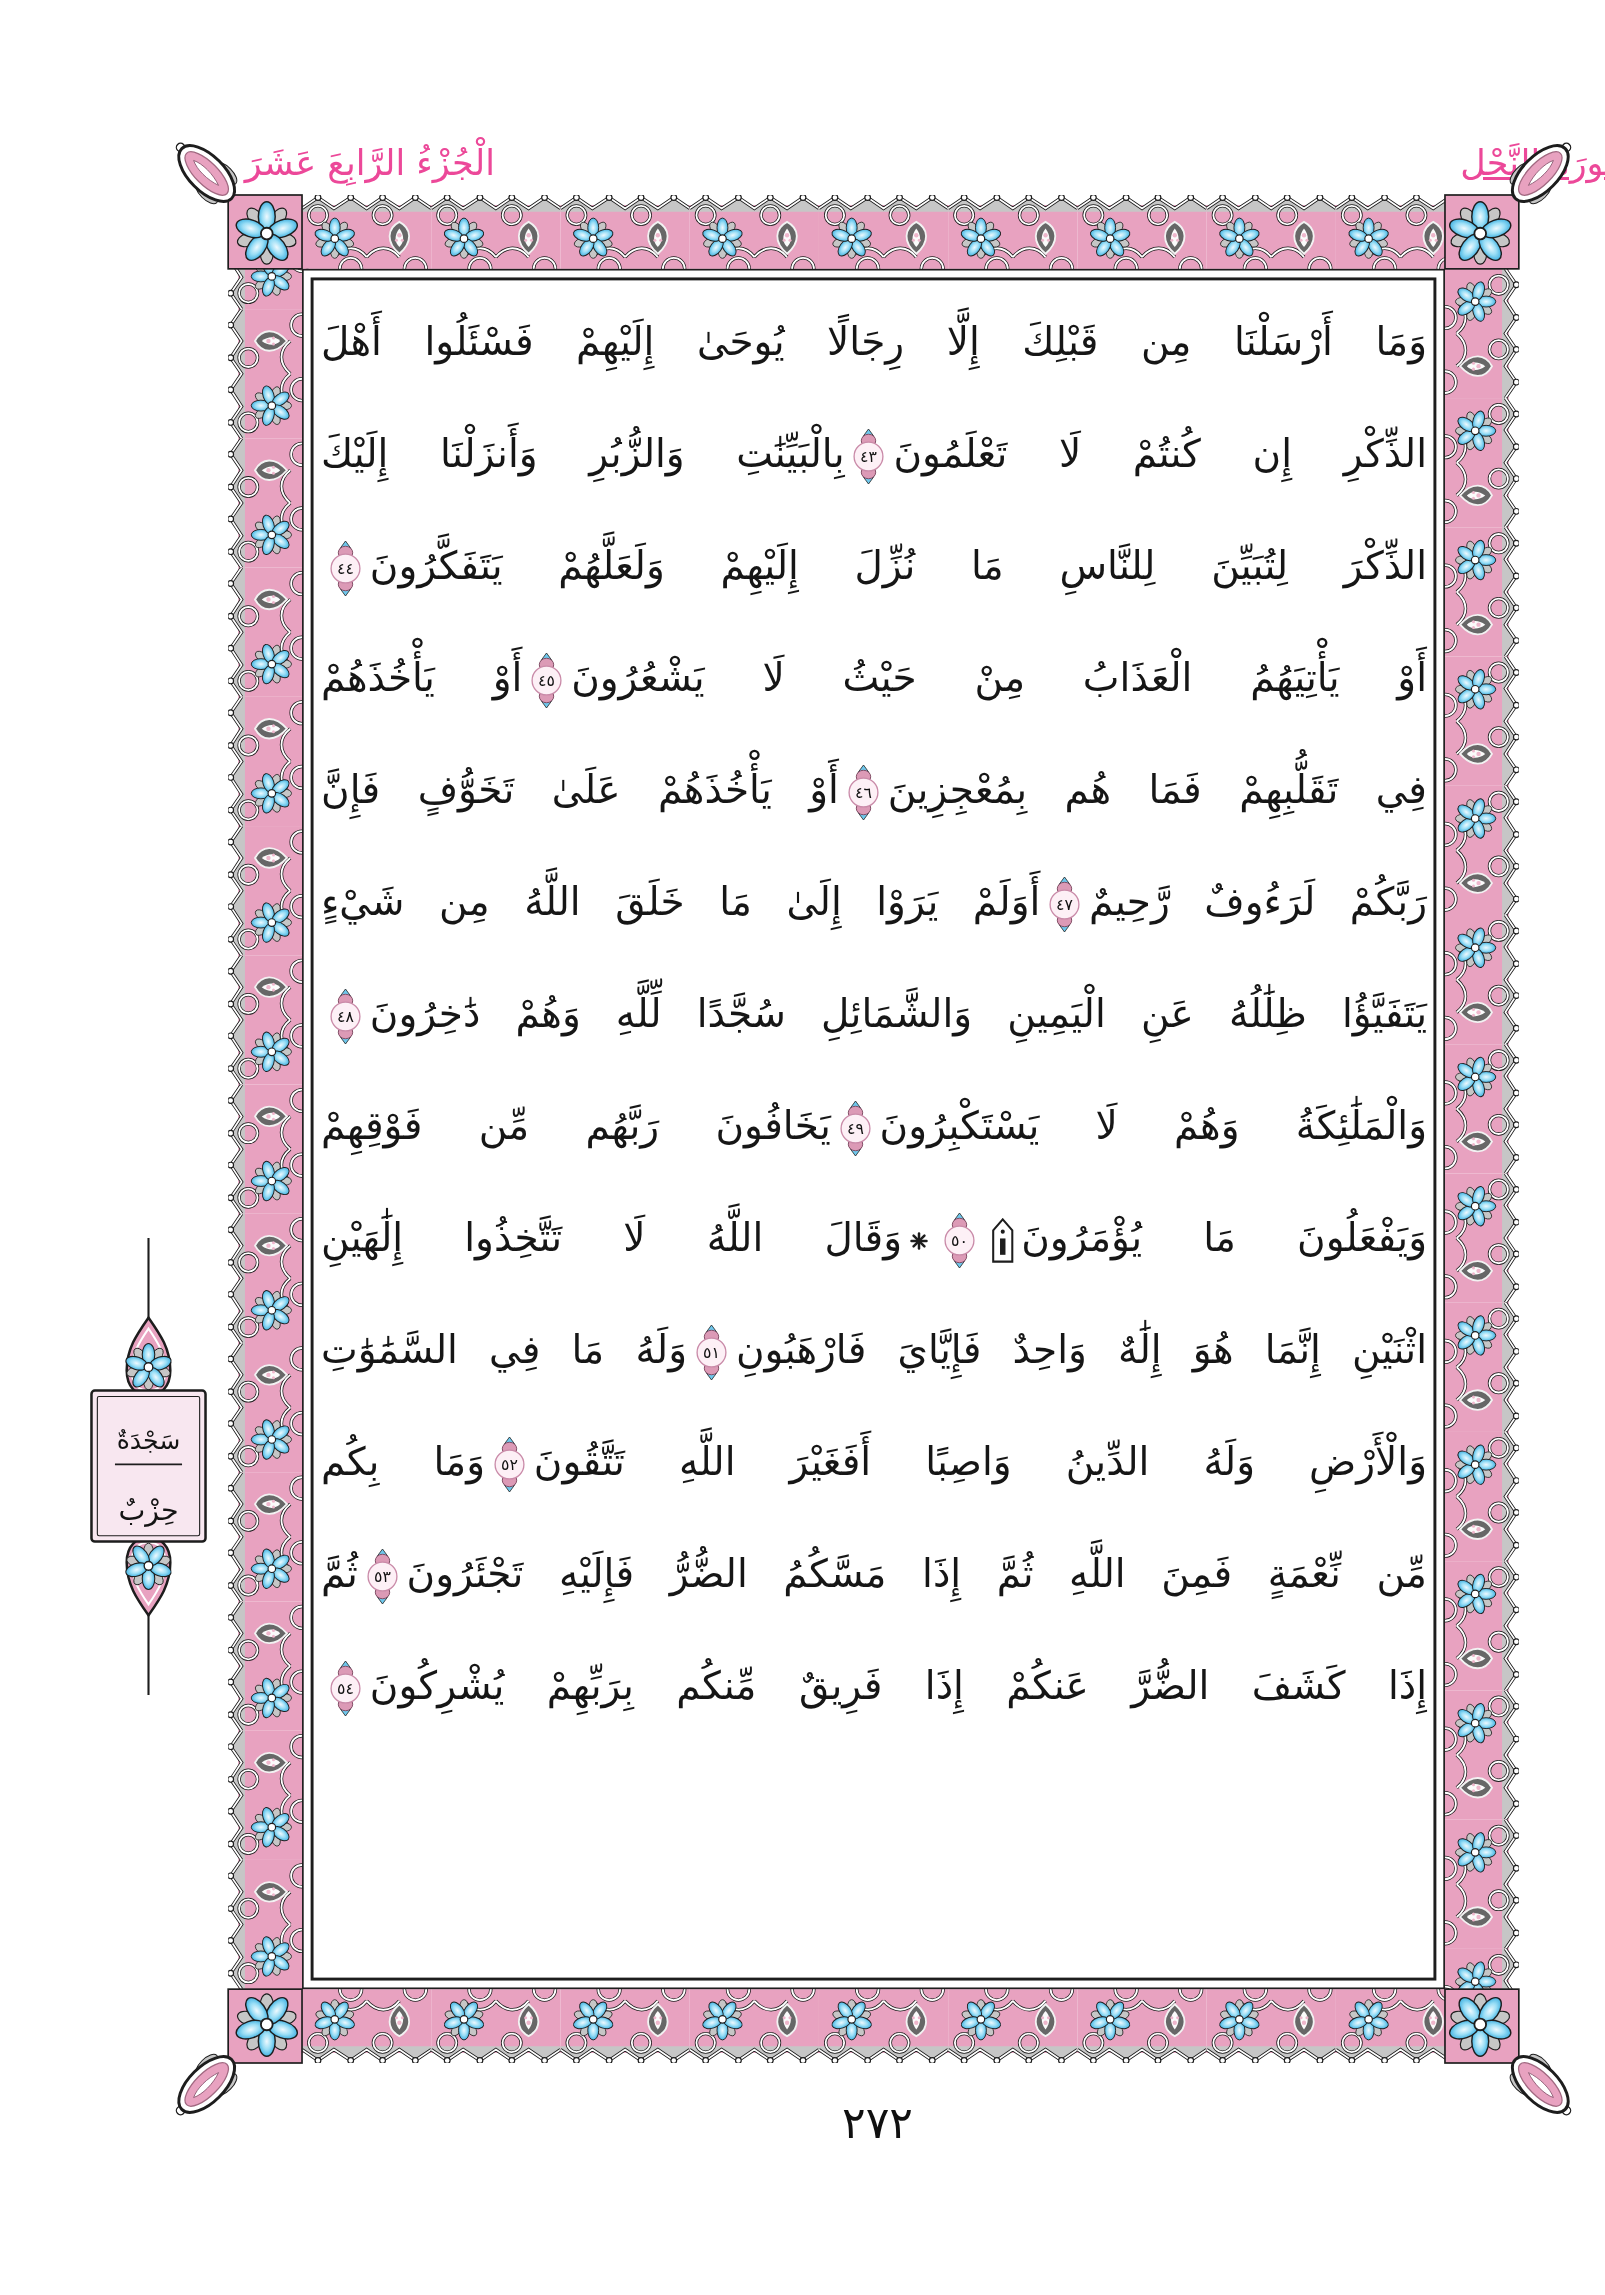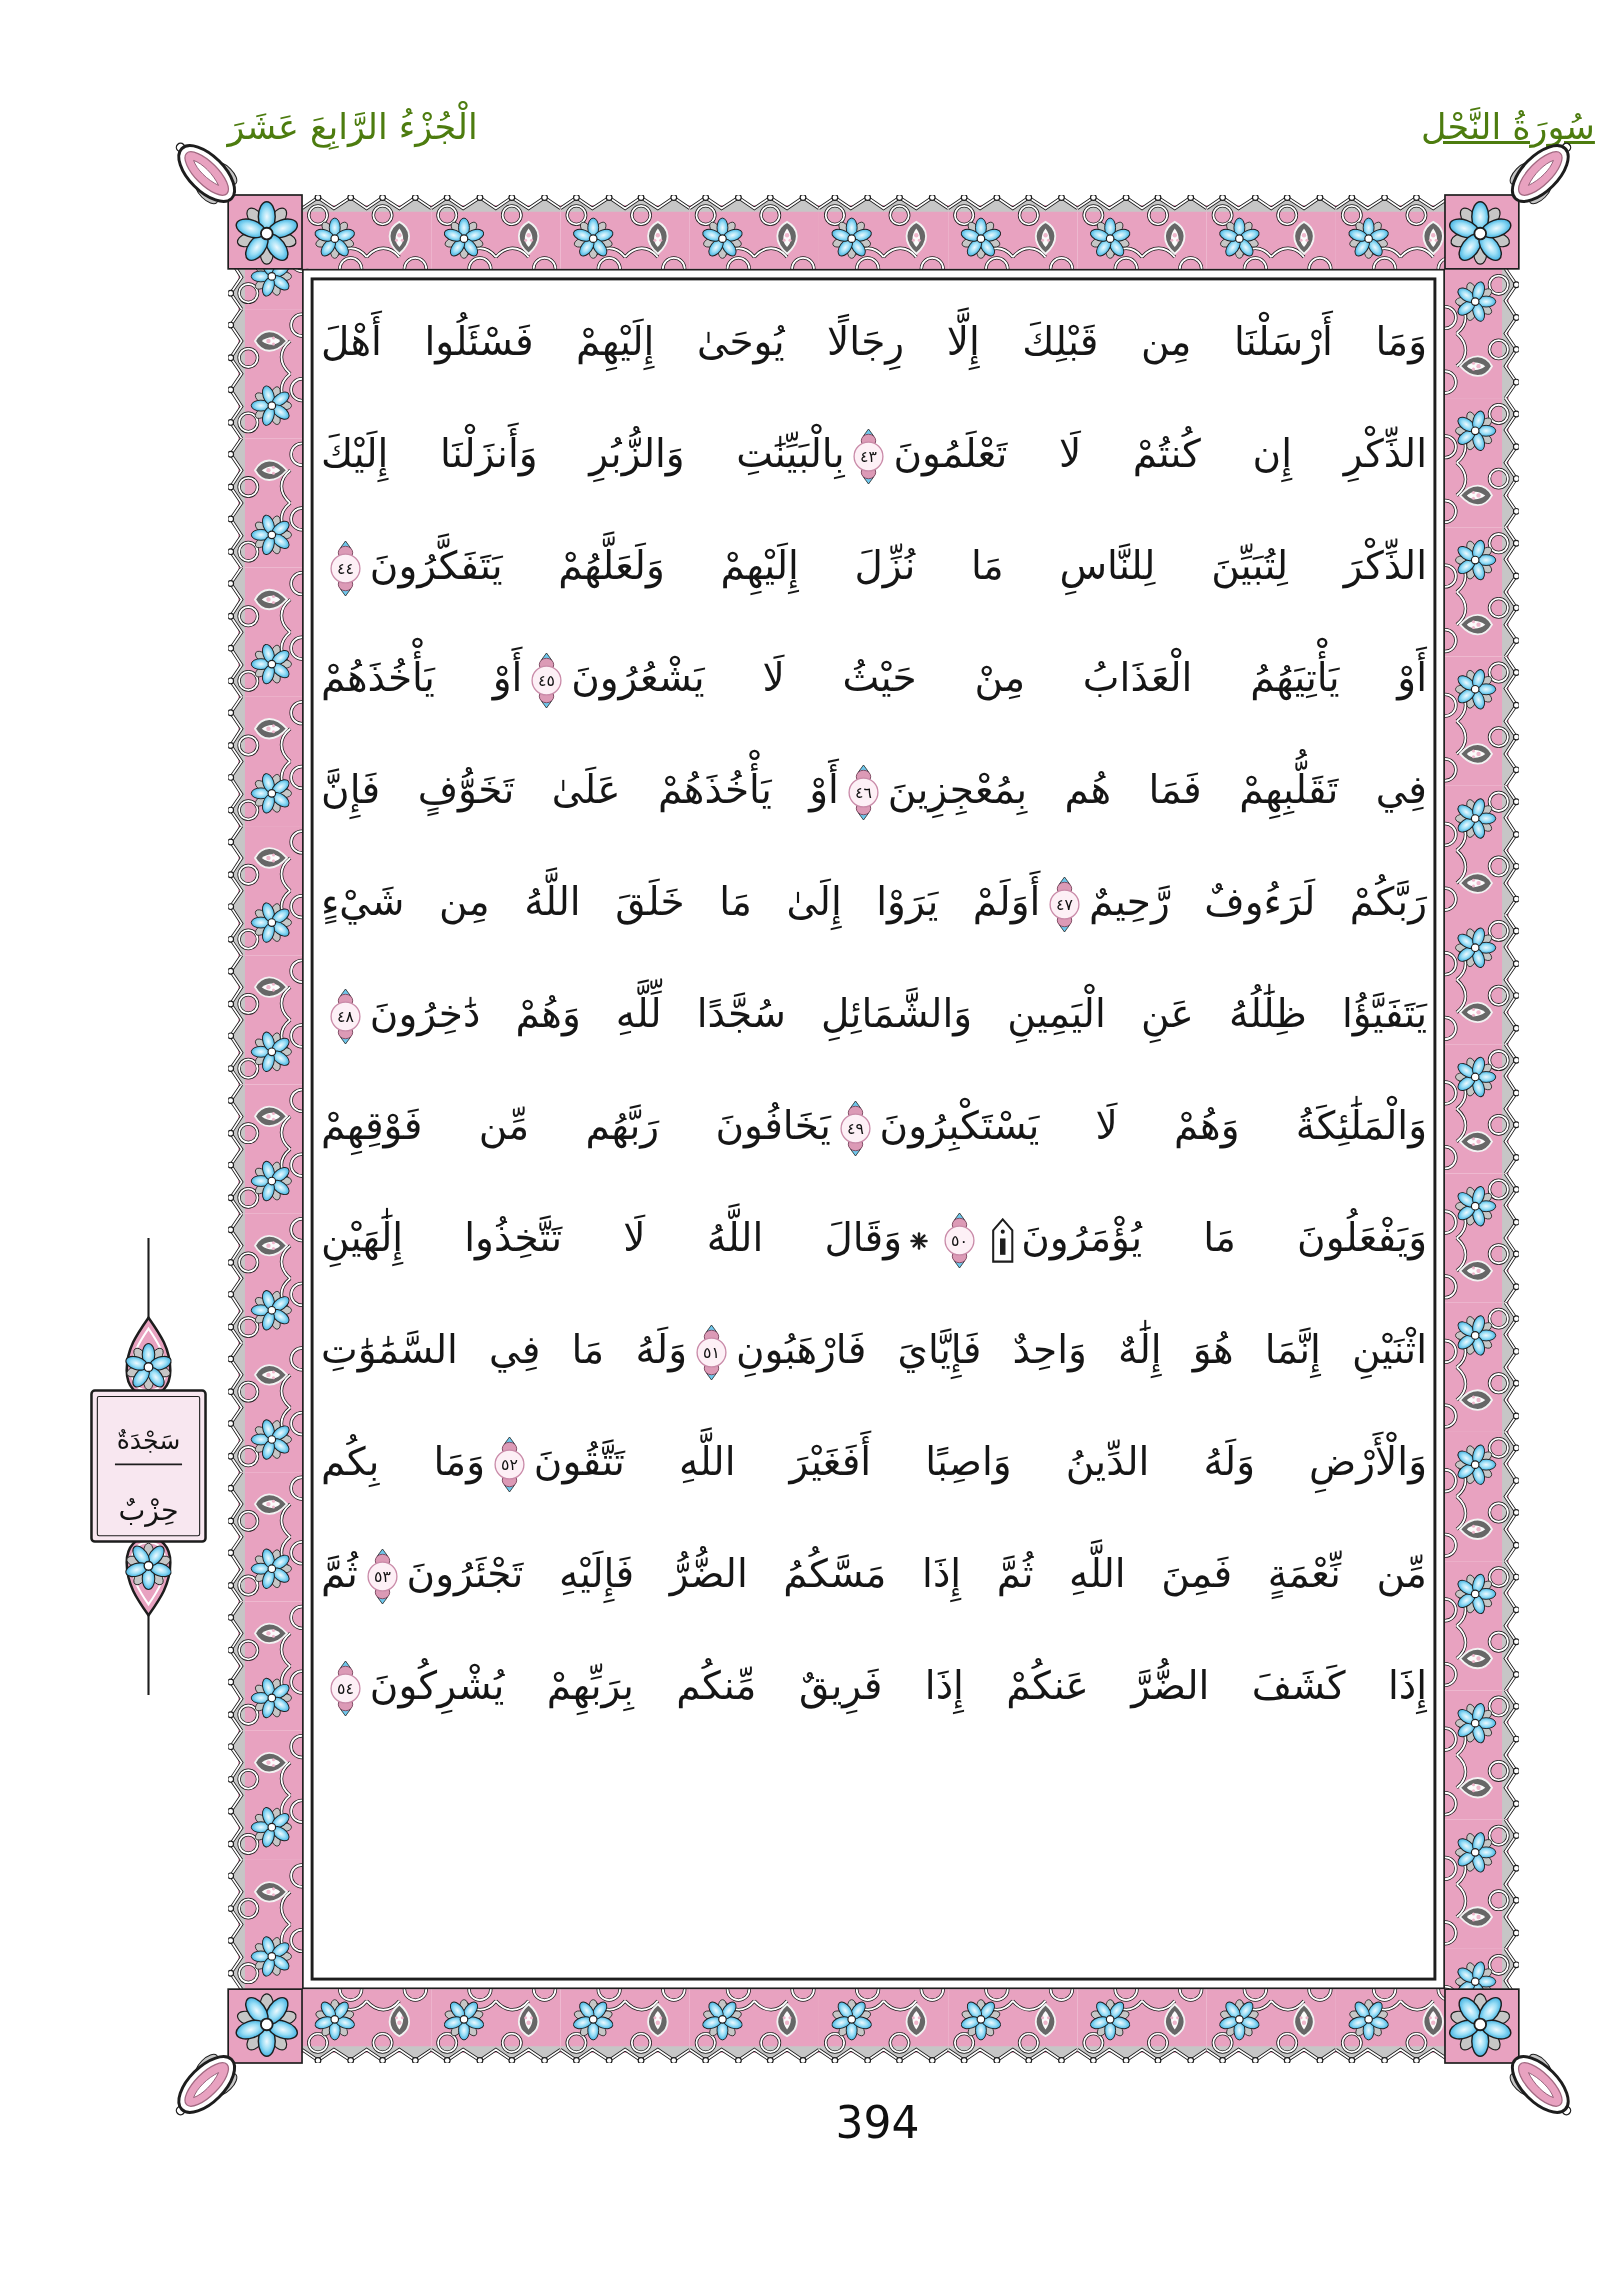--- a/index.html
+++ b/index.html
@@ -1,19 +1,19 @@
 <!DOCTYPE html>
 <html lang="ar" style="font-size:13.4px"><head>
 <meta charset="utf-8">
 <style>
   html,body{margin:0;padding:0;background:#ffffff;}
   body{width:1606px;height:2295px;position:relative;overflow:hidden;
        font-family:"DejaVu Sans",sans-serif;color:#141414;}
-  .hdr{position:absolute;direction:rtl;text-align:center;font-size:35px;color:#4d7c0f;
-       letter-spacing:0;white-space:nowrap;}
+  .hdr{position:absolute;direction:rtl;font-size:35px;color:#ec4899;
+       letter-spacing:0;white-space:nowrap;margin-top:36px;}
   .hdr-left{left:210px;top:107px;width:285px;}
   .hdr-right{left:1382px;top:107px;width:252px;text-decoration:underline;}
   .frame-svg{position:absolute;left:228px;top:195px;overflow:visible;}
   .marker-svg{position:absolute;left:77px;top:1238px;}
   .text-area{position:absolute;left:321px;top:286px;width:1106px;height:1685px;
              direction:rtl;}
   .line{height:112px;}
   .line-text{display:block;width:100%;height:100%;direction:rtl;
              text-align:justify;text-align-last:justify;
              font-size:39px;line-height:112px;color:#161616;white-space:normal;}
@@ -345,14 +345,14 @@
  <polygon points="28,0 36,11 28,22 20,11" fill="#6fc9ee" stroke="#1d1d1d" stroke-width="1.2"></polygon>
  <polygon points="28,62 36,73 28,84 20,73" fill="#6fc9ee" stroke="#1d1d1d" stroke-width="1.2"></polygon>
  <ellipse cx="28" cy="18" rx="11" ry="10" fill="#dc9ab6" stroke="#7e4a62" stroke-width="1.5"></ellipse>
  <ellipse cx="28" cy="66" rx="11" ry="10" fill="#dc9ab6" stroke="#7e4a62" stroke-width="1.5"></ellipse>
  <circle cx="28" cy="42" r="22" fill="#fdf0f6" stroke="#c98aa8" stroke-width="2"></circle>
  <text x="28" y="51" text-anchor="middle" font-size="24" fill="#111">٥٤</text>
         </svg></div>
     </div>
   </div>
 
-<div class="page-number">394</div>
+<div class="page-number">٢٧٢</div>
 
 
 </body></html>

